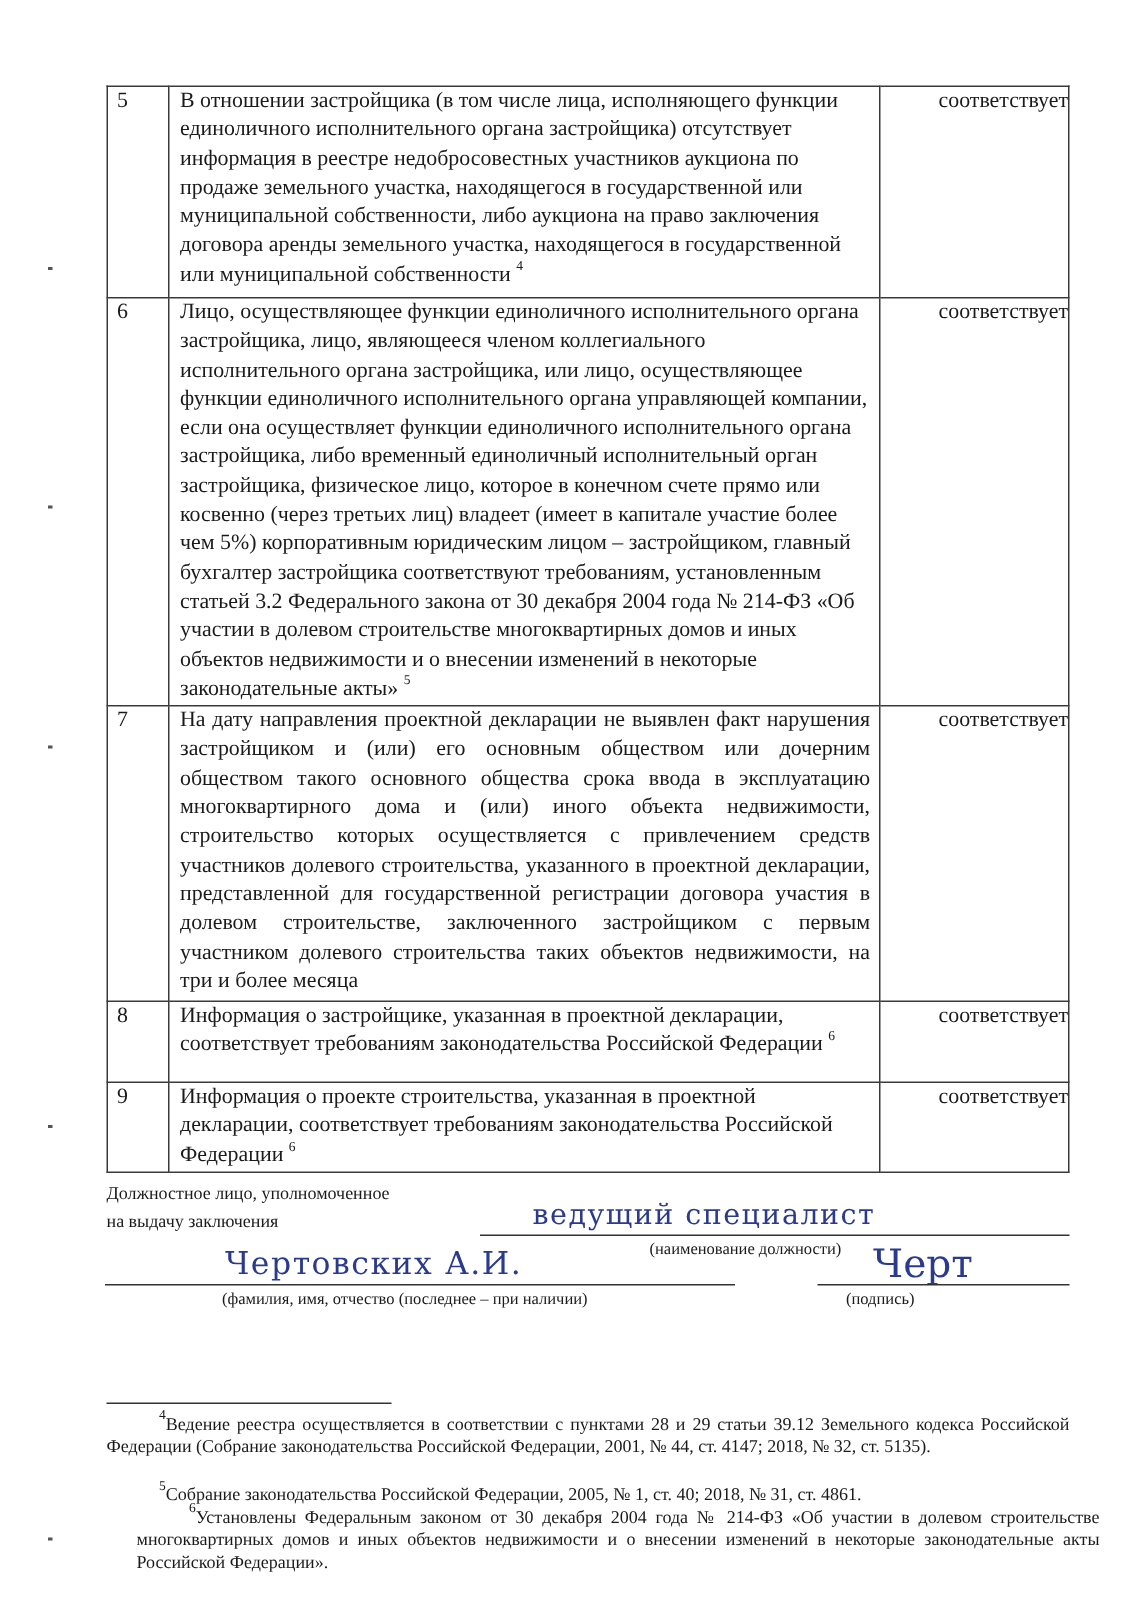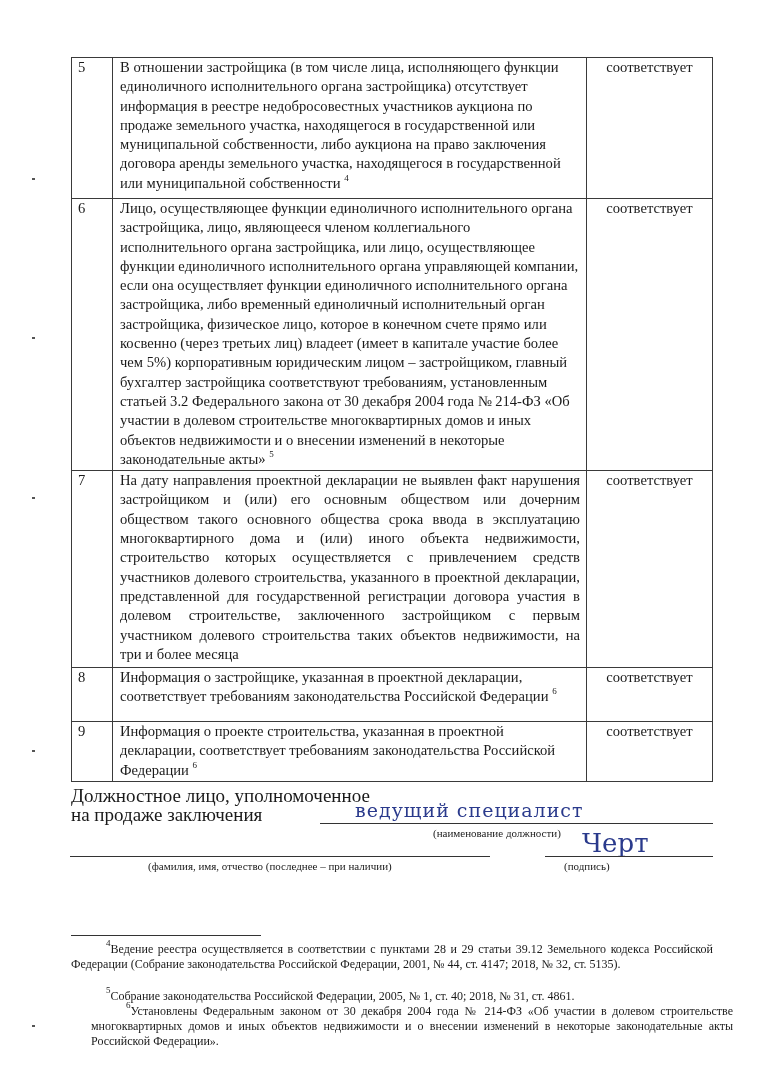--- a/index.html
+++ b/index.html
@@ -9,30 +9,30 @@
   }
   .page { position: absolute; left: 0; top: 0; width: 764px; height: 1080px; }
   .tbl {
     position: absolute; left: 71px; top: 57px; width: 642px;
     border-collapse: collapse; table-layout: fixed;
     font-size: 14.6px; line-height: 19.3px;
   }
   .tbl td { border: 1.3px solid #3a3a3a; vertical-align: top; padding: 0 0 1px 0; }
   .c-num { width: 34px; padding-left: 6px !important; }
   .c-text { width: 460px; padding-left: 7px !important; padding-right: 6px !important; }
-  .c-status { text-align: center; }
+  .c-status { text-align: right; }
   .just { text-align: justify; text-align-last: left; margin-left: 48px; }
   sup { font-size: 9px; vertical-align: 7px; line-height: 0; }
   .r5 td { height: 139px; }
   .r6 td { height: 263px; }
   .r7 td { height: 195px; }
   .r8 td { height: 52px; }
   .r9 td { height: 55px; }
 
-  .sig-label { position: absolute; left: 71px; top: 786px; font-size: 19px; line-height: 19px; }
+  .sig-label { position: absolute; left: 71px; top: 786px; font-size: 12px; line-height: 19px; }
   .line { position: absolute; height: 0; border-top: 1.2px solid #333; }
   .cap { position: absolute; font-size: 11px; line-height: 14px; }
   .hand { position: absolute; font-family: "DejaVu Serif", serif; color: #2a3a8c; }
   .fn-rule { position: absolute; left: 71px; top: 935px; width: 190px; border-top: 1px solid #333; }
   .fn { position: absolute; left: 71px; width: 642px; font-size: 12px; line-height: 15.2px; text-align: justify; }
   .fn .ind { padding-left: 35px; }
   .dot { position: absolute; width: 3px; height: 2px; background: #555; }
 </style>
 </head>
 <body>
@@ -64,27 +64,28 @@
     <tr class="r9">
       <td class="c-num">9</td>
       <td class="c-text"><span>Информация о проекте строительства, указанная в проектной декларации, соответствует требованиям законодательства Российской Федерации</span> <sup>6</sup></td>
       <td class="c-status">соответствует</td>
     </tr>
   </tbody>
     </table>
 
   <div class="sig-label">
     <div>Должностное лицо, уполномоченное</div>
-    <div>на продаже заключения</div>
+    <div>на выдачу заключения</div>
   </div>
 
   <div class="hand" style="left:355px; top:799px; font-size:19px; letter-spacing:1px;">ведущий специалист</div>
   <div class="line" style="left:320px; top:823px; width:393px;"></div>
   <div class="cap" style="left:433px; top:826px;">(наименование должности)</div>
 
+  <div class="hand" style="left:150px; top:830px; font-size:21px; letter-spacing:1px;">Чертовских А.И.</div>
   <div class="line" style="left:70px; top:856px; width:420px;"></div>
   <div class="cap" style="left:148px; top:859px;">(фамилия, имя, отчество (последнее – при наличии)</div>
 
   <div class="hand" style="left:582px; top:828px; font-size:26px;">Черт</div>
   <div class="line" style="left:545px; top:856px; width:168px;"></div>
   <div class="cap" style="left:564px; top:859px;">(подпись)</div>
 
   <div class="fn-rule"></div>
 
   <div class="fn" style="top:942px;">

